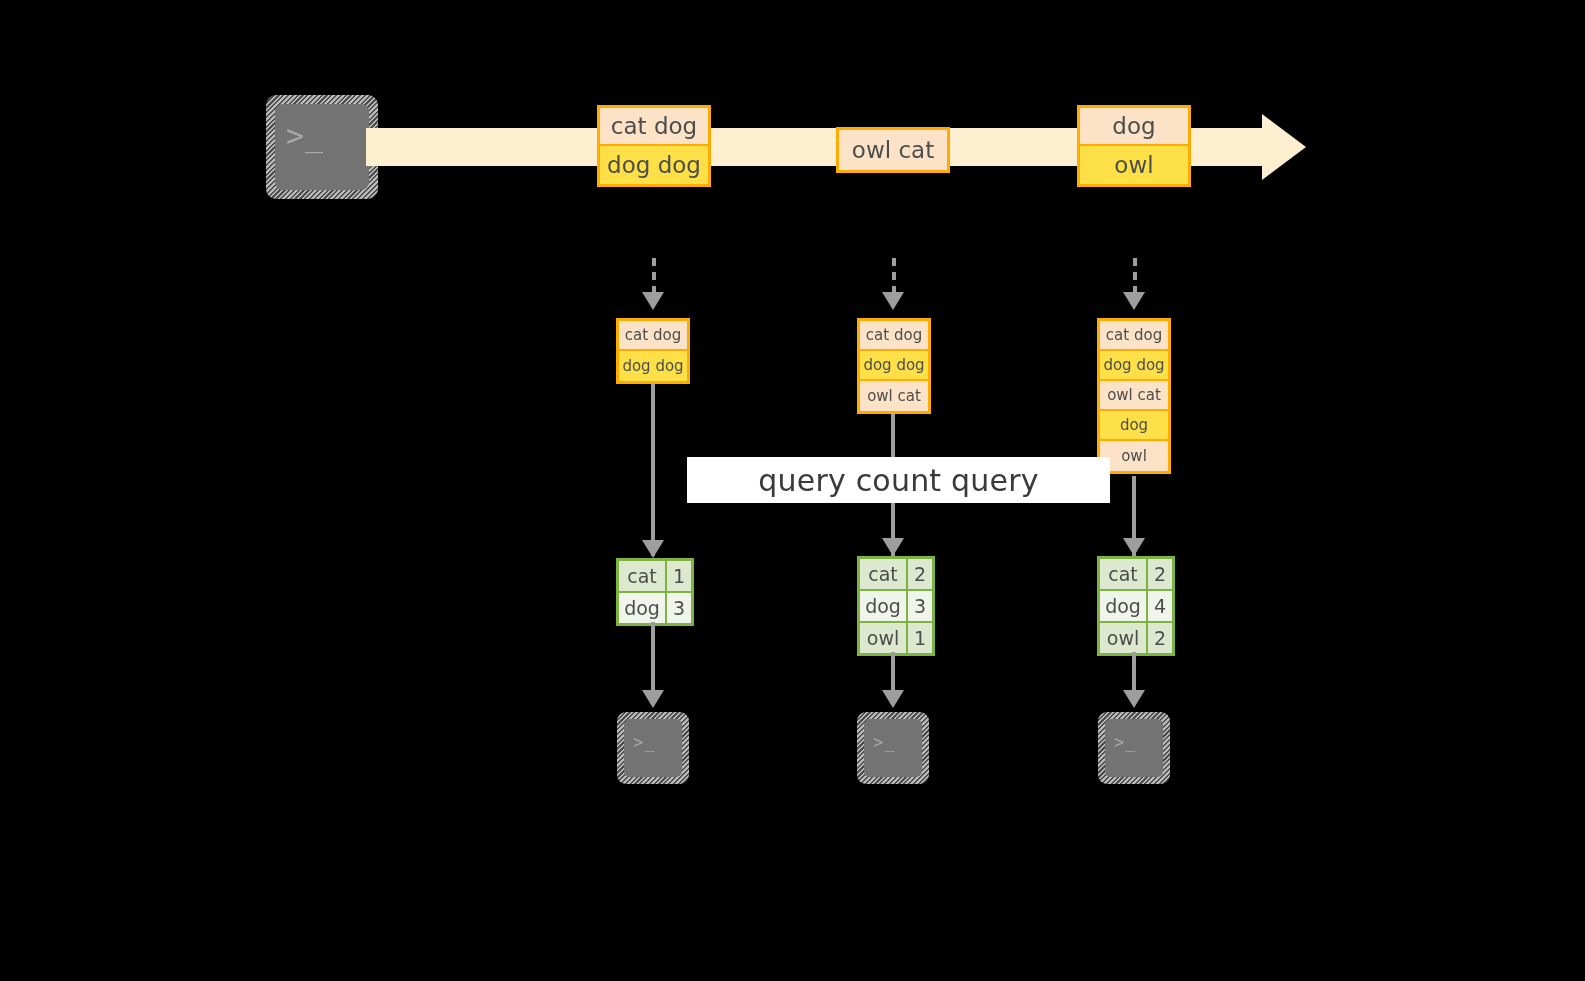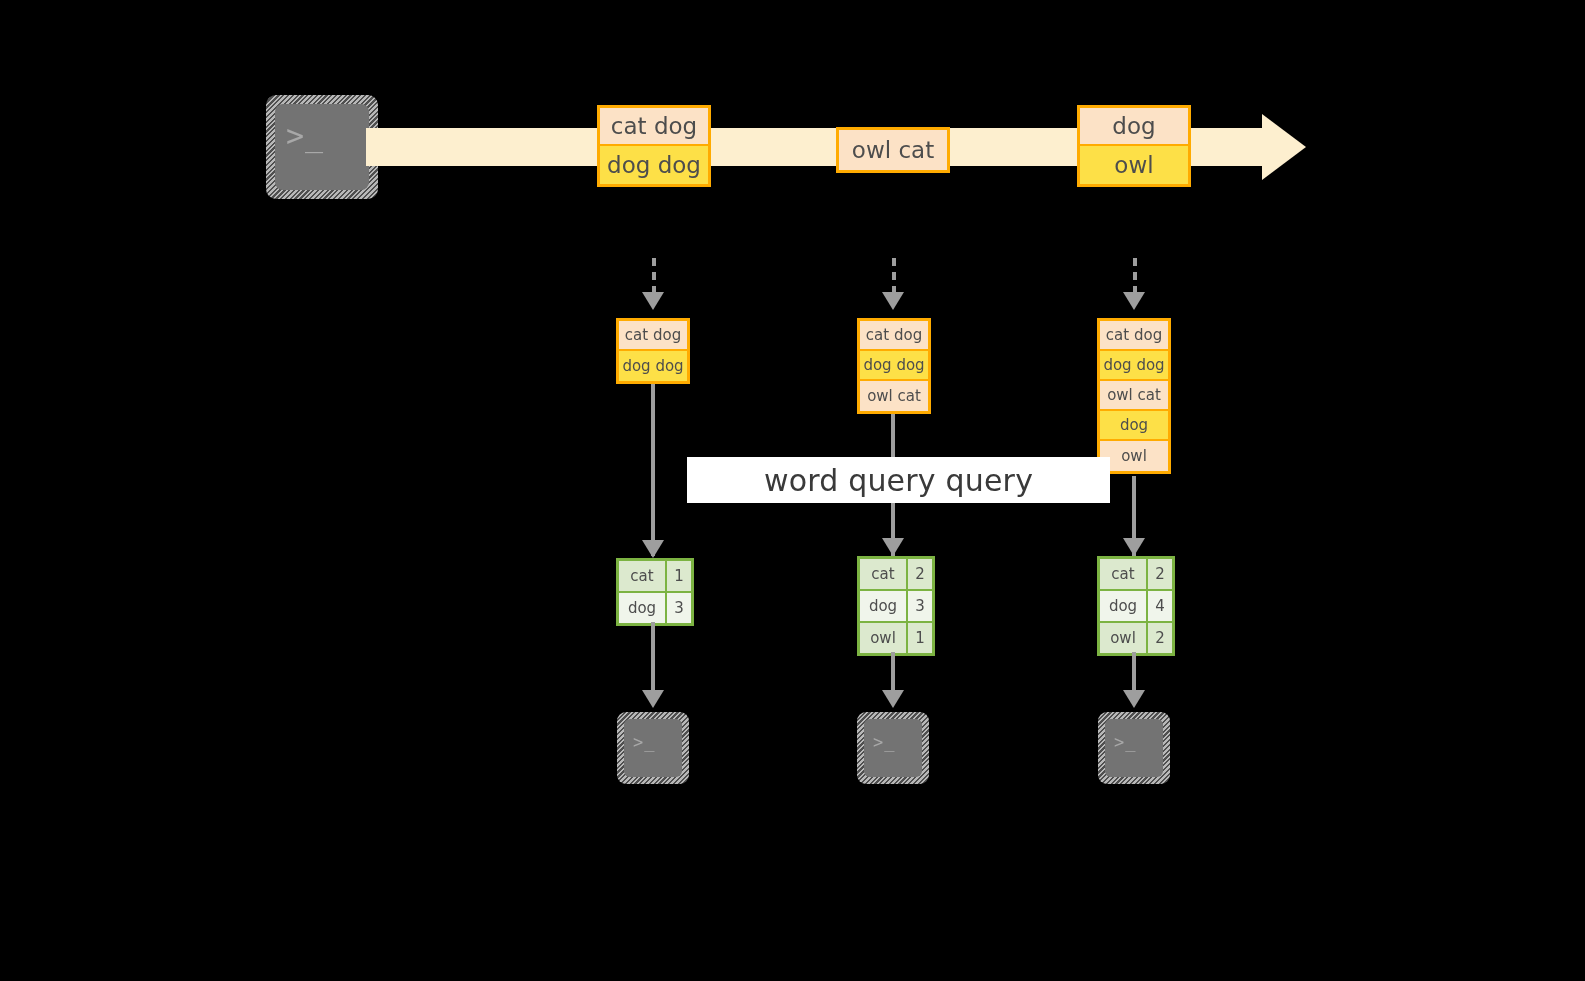--- a/index.html
+++ b/index.html
@@ -108,21 +108,21 @@
     display: flex;
     height: 30px;
     border-bottom: 2px solid #7CB342;
   }
   .cnt-row:last-child { border-bottom: none; }
   .cnt-key, .cnt-val {
     box-sizing: border-box;
     display: flex;
     align-items: center;
     justify-content: center;
-    font-size: 15px;
+    font-size: 19px;
     color: #4d4d4d;
   }
   .cnt-key { width: 48px; border-right: 2px solid #7CB342; }
   .cnt-val { width: 24px; }
   .cnt-row.dark  .cnt-key, .cnt-row.dark  .cnt-val { background: #DCE9CE; }
   .cnt-row.light .cnt-key, .cnt-row.light .cnt-val { background: #F0F5EB; }
 
   
   .conn-line {
     position: absolute;
@@ -280,16 +280,16 @@
 
   <div class="conn-line" style="left:1132px; top:652px; height:48px;"></div>
   <div class="conn-head" style="left:1123px; top:690px;"></div>
 
   <div class="terminal small" style="left:1098px; top:712px;">
     <div class="terminal-inner"></div>
     <div class="terminal-glyph">&gt;_</div>
   </div>
 
   <div class="query-band" style="left:687px; top:457px; width:423px; height:46px;">
-    <span class="label">word query query</span>
+    <span class="label">query count query</span>
   </div>
 
 </div>
 
 </body></html>

